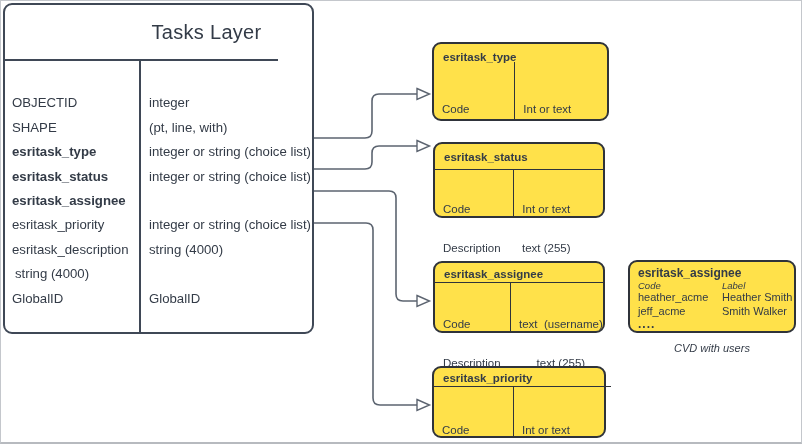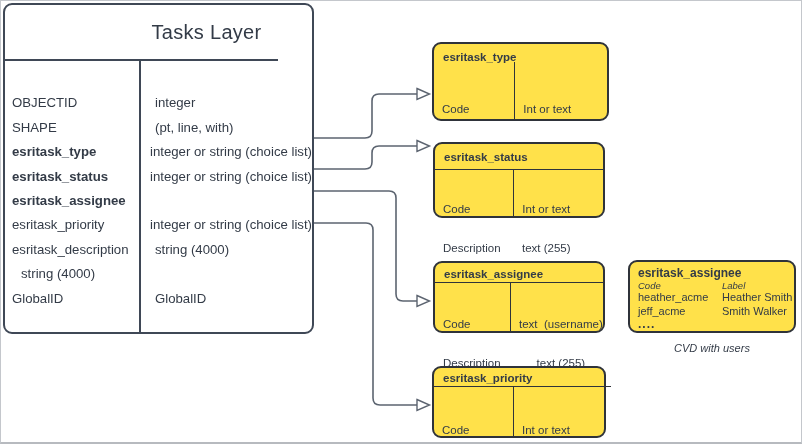--- a/index.html
+++ b/index.html
@@ -24,21 +24,21 @@
   .tasks-title{
     position:absolute;left:0;top:0;width:100%;height:54px;
     display:flex;align-items:center;justify-content:center;
     font-size:20px;letter-spacing:.3px;margin-left:48px;
   }
   .tasks-underline{position:absolute;left:0;top:54px;width:273px;height:0;border-top:2px solid var(--table-border);}
   .tasks-vline{position:absolute;left:134px;top:54px;bottom:0;width:2px;background:var(--table-border);}
   .tasks-rows{position:absolute;left:0;top:81px;right:0;}
   .t-row{display:flex;height:24.4px;align-items:flex-end;font-size:13.2px;}
   .t-row .fld{width:134px;padding-left:7px;white-space:nowrap;overflow:hidden;}
-  .t-row .typ{padding-left:16px;white-space:nowrap;}
+  .t-row .typ{padding-left:10px;white-space:nowrap;}
   .t-row .fld.bold{font-weight:bold;}
   
   .domain-box{
     position:absolute;background:var(--domain-fill);
     border:2px solid var(--domain-border);border-radius:9px;
     font-size:11.5px;line-height:13px;
   }
   .d-title{padding:7px 0 0 9px;font-weight:bold;font-size:11.5px;white-space:nowrap;}
   .d-underline{position:absolute;left:-2px;right:-2px;height:0;border-top:1.4px solid var(--domain-border);}
   .d-vline{position:absolute;bottom:0;width:1.4px;background:var(--domain-border);}

